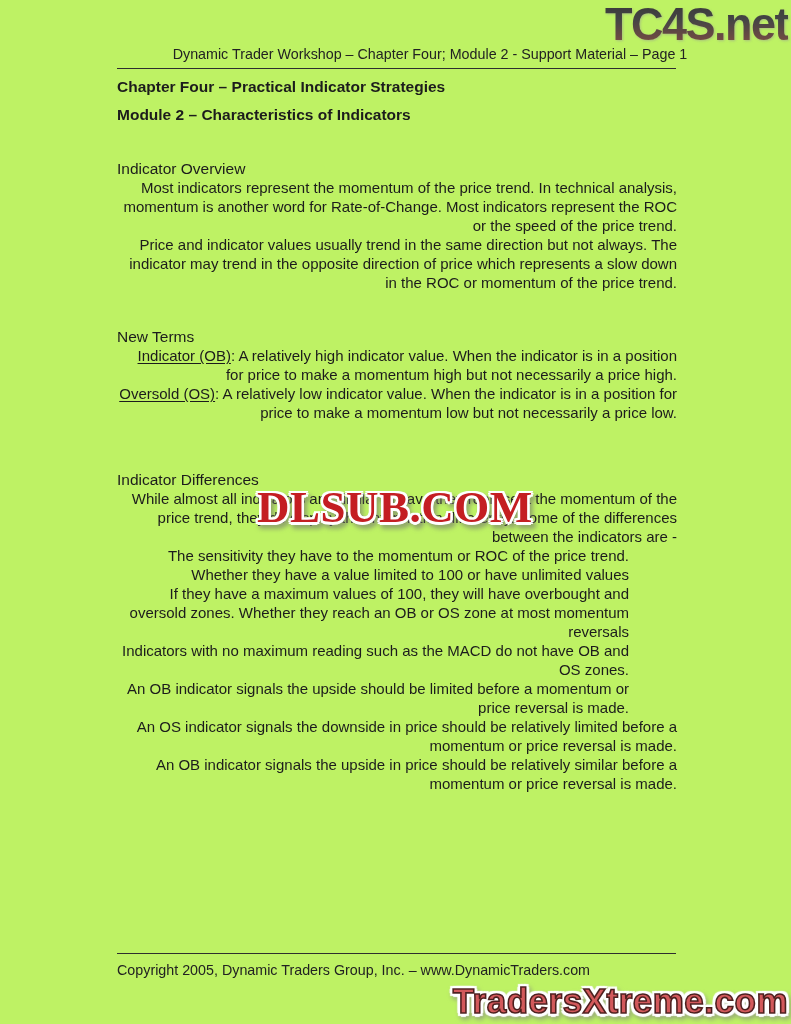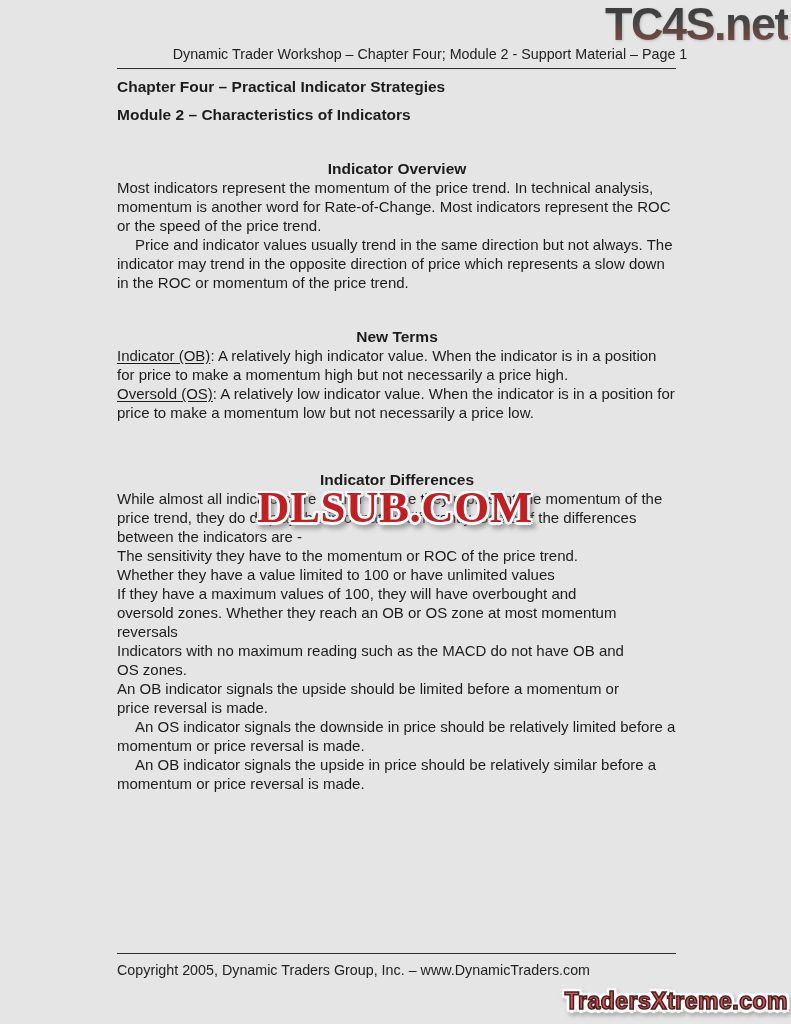--- a/index.html
+++ b/index.html
@@ -1,21 +1,21 @@
 <!DOCTYPE html>
 <html><head>
 <meta charset="utf-8">
 <style>
   html, body { margin: 0; padding: 0; background: #ffffff; }
 
   .page {
     position: relative;
     width: 791px;
     height: 1024px;
-    background: #e5e5e5;
+    background: #bef264;
     font-family: "Liberation Sans", sans-serif;
     color: #1c1c1c;
     overflow: hidden;
   }
 
   
   .header-title {
     position: absolute;
     top: 45px; left: 150px; width: 560px;
     text-align: center;
@@ -37,23 +37,23 @@
     font-size: 14.3px; line-height: 18px;
     color: #222;
   }
 
   
   .content {
     position: absolute;
     left: 117px; top: 77px; width: 560px;
     font-size: 15px; line-height: 19px;
   }
-  .content p { margin: 0; }
+  .content p { margin: 0; text-align: right; }
   .title   { font-weight: bold; font-size: 15.5px; line-height: 19px; }
-  .heading { font-weight: bold; font-size: 15.5px; line-height: 19px; text-align: center; }
+  .heading { font-weight: normal; font-size: 15.5px; line-height: 19px; }
   .para    { font-size: 15px; line-height: 19px; }
   .indent  { text-indent: 18px; }
   .item    { margin-left: 18px; width: 512px; }
   .term    { text-decoration: underline; text-underline-offset: 2px; }
 
   .mt8  { margin-top: 8px; }
   .mt9  { margin-top: 9px; }
   .mt10 { margin-top: 10px; }
   .mt35 { margin-top: 35px; }
   .mt36 { margin-top: 48px; }
@@ -90,21 +90,21 @@
       -2.5px 0 0 #fff,   2.5px 0 0 #fff,
        0 -2.5px 0 #fff,  0  2.5px 0 #fff;
     filter: drop-shadow(3px 4px 2px rgba(110,110,110,0.55));
   }
 
   .wm-tx {
     position: absolute;
     top: 982px; right: 3px;
     font-family: "Liberation Sans", sans-serif;
     font-weight: bold;
-    font-size: 23px; line-height: 38px;
+    font-size: 35px; line-height: 38px;
     letter-spacing: 0.5px;
     color: #d2595b;
     -webkit-text-stroke: 1.6px #4c1f1e;
     text-shadow:
       -3px -3px 1px #ffffff,  3px -3px 1px #ffffff,
       -3px  3px 1px #ffffff,  3px  3px 1px #ffffff,
        0 -3.5px 1px #ffffff,  0  3.5px 1px #ffffff,
       -3.5px 0 1px #ffffff,   3.5px 0 1px #ffffff;
     filter: drop-shadow(2px 3px 2px rgba(130,130,130,0.6));
   }

